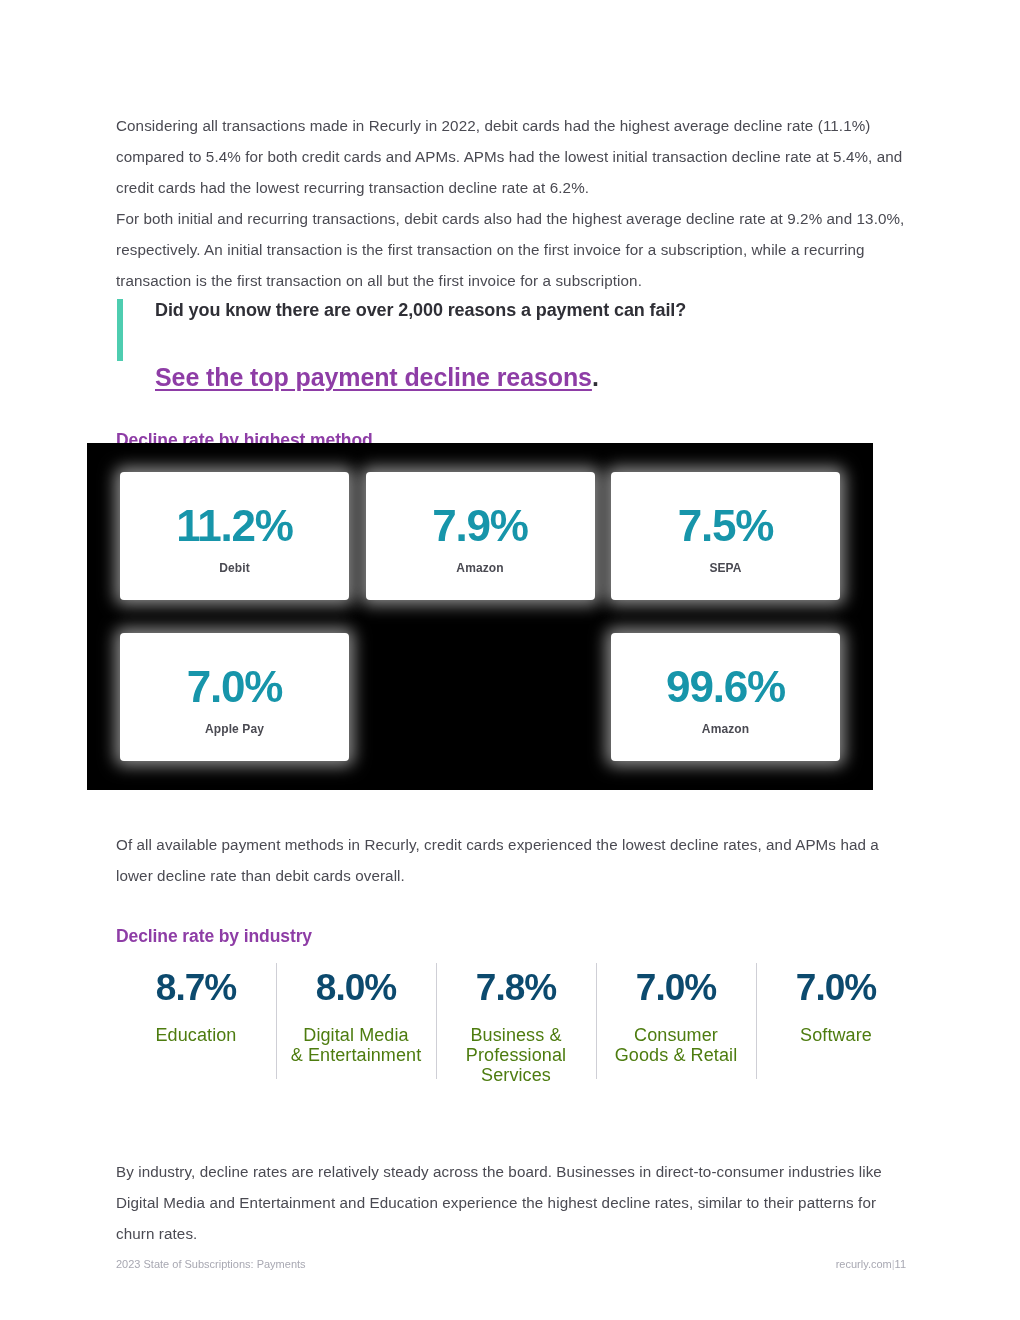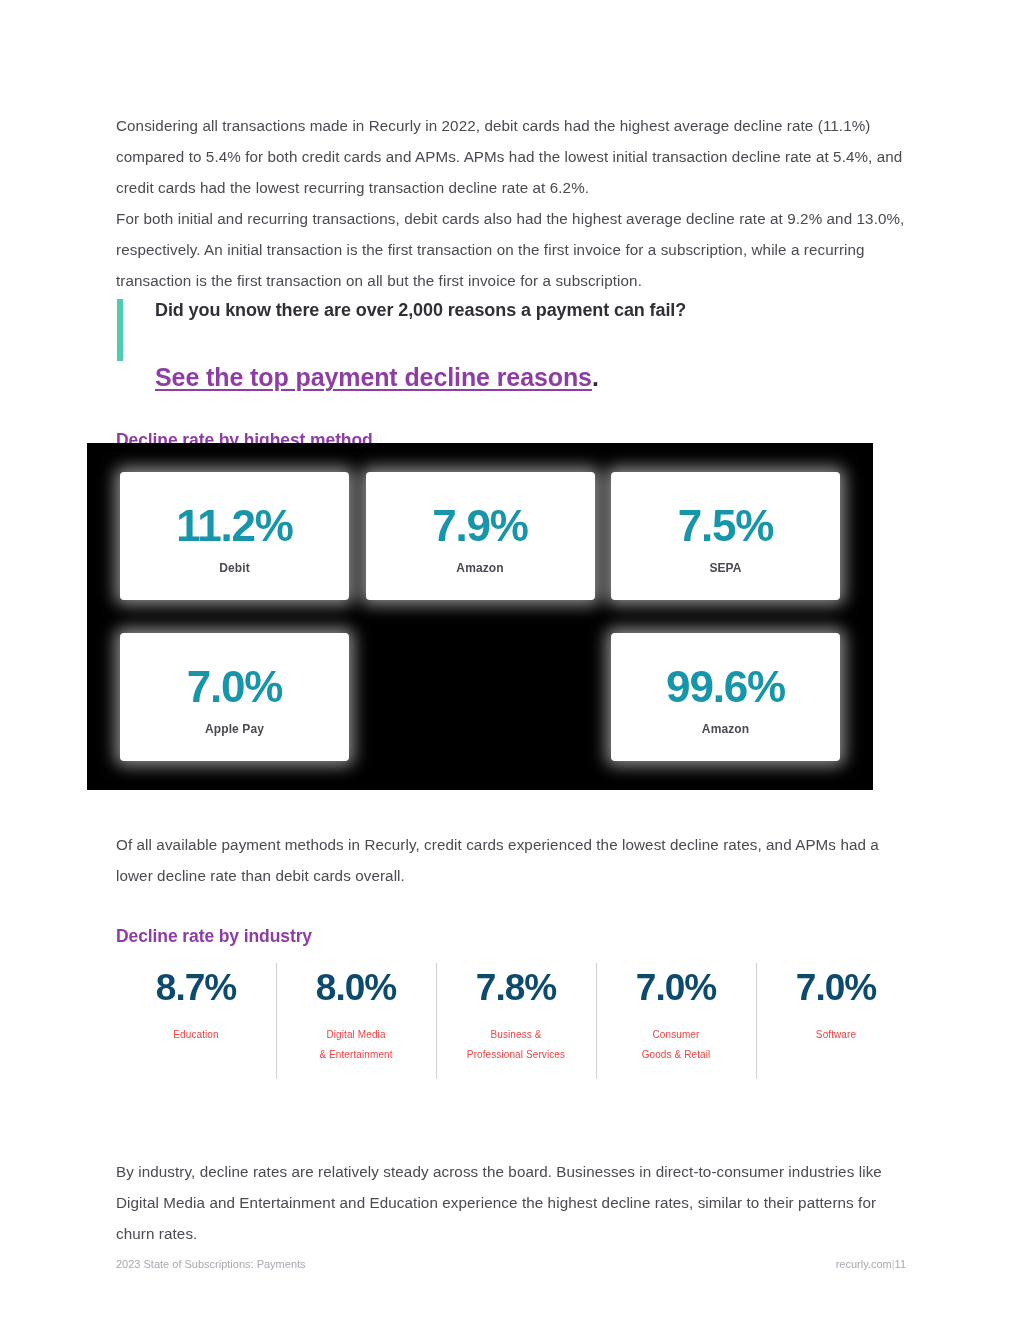--- a/index.html
+++ b/index.html
@@ -169,22 +169,22 @@
     background: #cfcfd6;
   }
   .industry-item .value {
     font-size: 37px;
     font-weight: bold;
     color: #0c4a6e;
     letter-spacing: -1px;
     line-height: 46px;
   }
   .industry-item .label {
-    font-size: 10px;
-    color: #ef4444;
+    font-size: 18px;
+    color: #4d7c0f;
     text-align: center;
     line-height: 20px;
     margin-top: 14px;
     letter-spacing: 0.1px;
     white-space: pre-line;
   }
 
   
   .footer {
     position: absolute;

